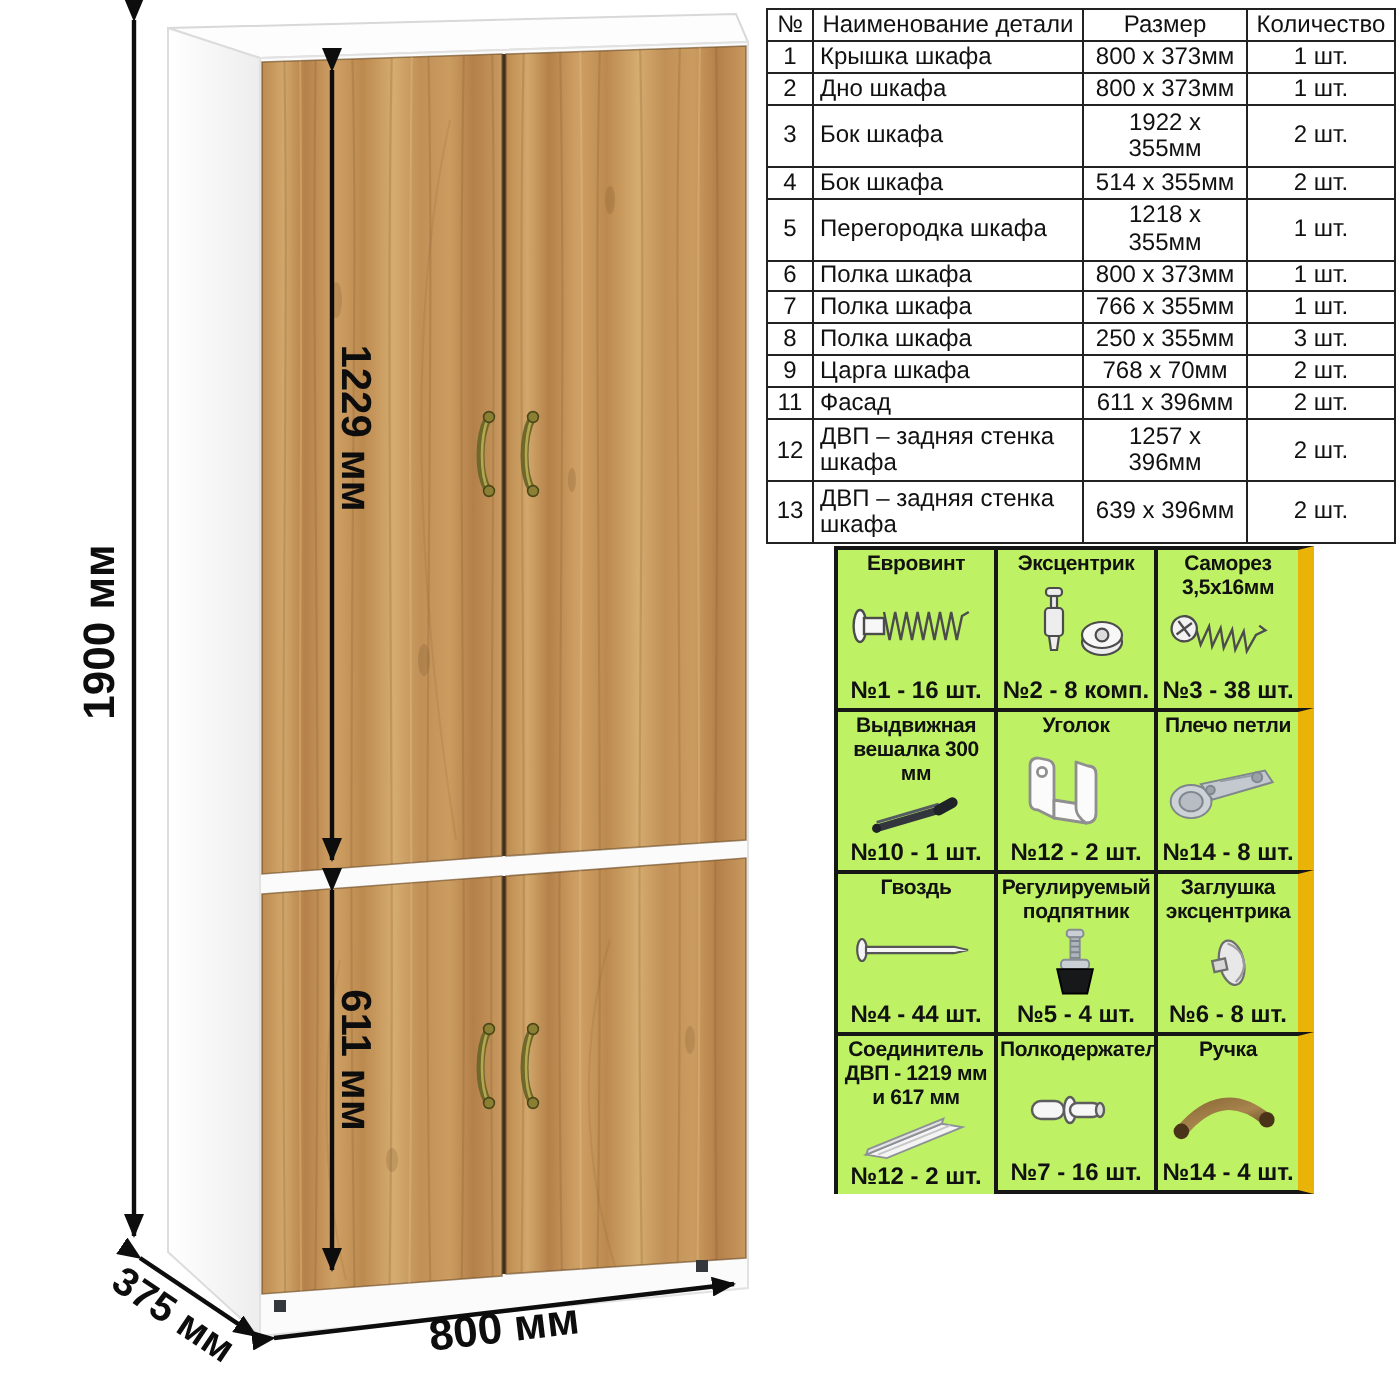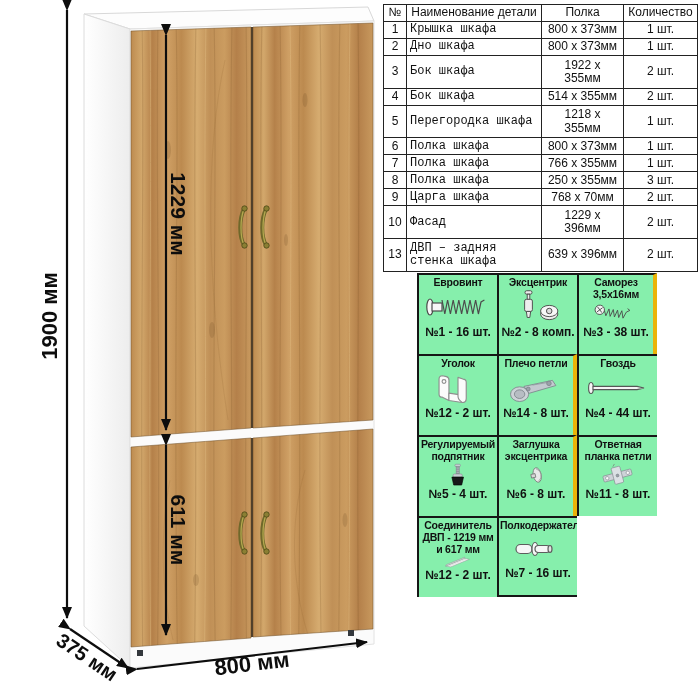--- a/index.html
+++ b/index.html
@@ -5,28 +5,28 @@
   html,body{margin:0;padding:0;background:#fff;}
   #root{position:relative;width:700px;height:700px;background:#fff;overflow:hidden;
         font-family:"Liberation Sans","DejaVu Sans",sans-serif;color:#111;}
   
   table.parts{position:absolute;left:383px;top:4px;width:314px;height:268px;
     border-collapse:collapse;table-layout:fixed;font-size:12px;line-height:1.1;background:#fff;}
   table.parts th,table.parts td{border:1.5px solid #222;padding:0 3px;overflow:hidden;
     font-weight:normal;vertical-align:middle;}
   table.parts th{text-align:center;}
   td.c{text-align:center;}
-  td.n{text-align:left;font-family:Liberation Mono, monospace;}
+  td.n{text-align:left;}
   
   .hw-grid{position:absolute;left:417px;top:273px;display:grid;
     grid-template-columns:repeat(3,80px);grid-auto-rows:81px;background:#fff;}
-  .hw-cell{border-left:2px solid #161616;border-top:2px solid #161616;background:#86efac;
+  .hw-cell{border-left:2px solid #161616;border-top:2px solid #161616;background:#bef264;
     box-sizing:border-box;display:flex;flex-direction:column;align-items:center;
-    padding:2px 1px 14px;overflow:hidden;justify-content:flex-end;}
-  .hw-cell.br{border-right:4px solid #eab308;}
+    padding:2px 1px 1px;overflow:hidden;justify-content:flex-end;}
+  .hw-cell.br{border-right:8px solid #eab308;}
   .hw-cell.bb{border-bottom:2px solid #161616;}
   .hw-title{font-weight:bold;font-size:10.5px;line-height:1.12;text-align:center;
     letter-spacing:-.2px;width:100%;}
   .hw-icon{flex:1;display:flex;align-items:center;justify-content:center;width:100%;min-height:0;}
   .hw-icon svg{max-height:100%;}
   .hw-count{font-weight:bold;font-size:12px;white-space:nowrap;padding-bottom:1px;}
   
   #wardrobe-svg{position:absolute;left:0;top:0;}
   .dim-label{font-weight:bold;fill:#0d0d0d;}
 </style>
@@ -168,21 +168,21 @@
     <colgroup>
         <col style="width:23px">
         <col style="width:135px">
         <col style="width:82px">
         <col style="width:74px">
       </colgroup>
     <tbody>
         <tr>
       <th>№</th>
       <th>Наименование детали</th>
-      <th>Полка</th>
+      <th>Размер</th>
       <th>Количество</th>
     </tr>
     <tr>
       <td class="c">1</td>
       <td class="n">Крышка шкафа</td>
       <td class="c">800 х 373мм</td>
       <td class="c">1 шт.</td>
     </tr>
     <tr>
       <td class="c">2</td>
@@ -226,23 +226,29 @@
       <td class="c">250 х 355мм</td>
       <td class="c">3 шт.</td>
     </tr>
     <tr>
       <td class="c">9</td>
       <td class="n">Царга шкафа</td>
       <td class="c">768 х 70мм</td>
       <td class="c">2 шт.</td>
     </tr>
     <tr>
-      <td class="c">10</td>
+      <td class="c">11</td>
       <td class="n">Фасад</td>
-      <td class="c">1229 х 396мм</td>
+      <td class="c">611 х 396мм</td>
+      <td class="c">2 шт.</td>
+    </tr>
+    <tr>
+      <td class="c">12</td>
+      <td class="n">ДВП – задняя стенка шкафа</td>
+      <td class="c">1257 х 396мм</td>
       <td class="c">2 шт.</td>
     </tr>
     <tr>
       <td class="c">13</td>
       <td class="n">ДВП – задняя стенка шкафа</td>
       <td class="c">639 х 396мм</td>
       <td class="c">2 шт.</td>
     </tr>
   </tbody>
     </table>
@@ -288,20 +294,34 @@
           <g transform="rotate(8 32 17)" stroke="#4c4c4c" stroke-width="1.2" fill="#f2f2f2">
             <circle cx="12" cy="15" r="6.5"></circle>
             <path d="M8.5 11.5 l7 7 M15.5 11.5 l-7 7" fill="none"></path>
             <path d="M18.5 15 l3 7 3-10 3 10 3-10 3 10 3-10 3 10 3-10 3 10 3.5-9 4.5-3 -3.5-2" fill="none"></path>
           </g>
         </svg>
       </div>
       <div class="hw-count">№3 - 38 шт.</div>
     </div>
 
+    <div class="hw-cell">
+      <div class="hw-title">Выдвижная вешалка 300 мм</div>
+      <div class="hw-icon">
+        <svg width="70" height="34" viewBox="0 0 70 34">
+          <g fill="none">
+            <path d="M9 28 L50 16" stroke="#33373d" stroke-width="5" stroke-linecap="round"></path>
+            <path d="M9 24 L50 12" stroke="#565b63" stroke-width="2"></path>
+            <path d="M50 16 l9 -5" stroke="#1f2328" stroke-width="7" stroke-linecap="round"></path>
+            <circle cx="9" cy="28" r="3" fill="#1f2328"></circle>
+          </g>
+        </svg>
+      </div>
+      <div class="hw-count">№10 - 1 шт.</div>
+    </div>
 
     <div class="hw-cell">
       <div class="hw-title">Уголок</div>
       <div class="hw-icon">
         <svg width="70" height="44" viewBox="0 0 70 44">
           <g stroke="#8f8f8f" fill="#fbfbfb" stroke-width="1.4" stroke-linejoin="round">
             <path d="M16 7 q-4 0 -4 4 v18 q0 4 4 4 l8 4 v-25 q0-3 -3-4 z"></path>
             <path d="M24 37 l16 2.5 v-9 l-16 -2.5 z"></path>
             <path d="M40 39.5 q5 0 5 -5 V15 q0-4-4-4 l-6-2 v23 q0 4 5 7.5 z"></path>
             <circle cx="18" cy="14" r="2.3" fill="#fff"></circle>
@@ -364,36 +384,20 @@
           <g transform="rotate(-12 35 20)" stroke="#6e6e6e" stroke-width="1.2">
             <ellipse cx="37" cy="20" rx="6.5" ry="12" fill="#e8e8e8"></ellipse>
             <path d="M37 9.5 q6.5 4 6.5 10.5 t-6.5 10.5" fill="none" stroke="#9b9b9b"></path>
             <rect x="27" y="17" width="7" height="6" fill="#d7d7d7"></rect>
           </g>
         </svg>
       </div>
       <div class="hw-count">№6 - 8 шт.</div>
     </div>
 
-    <div class="hw-cell">
-      <div class="hw-title">Ответная планка петли</div>
-      <div class="hw-icon">
-        <svg width="70" height="44" viewBox="0 0 70 44">
-          <g transform="rotate(-15 34 22)" stroke="#82898f" stroke-width="1.1">
-            <rect x="8" y="17" width="52" height="11" rx="2" fill="#ced3d8"></rect>
-            <rect x="26" y="7" width="16" height="30" rx="2" fill="#dbe0e4"></rect>
-            <circle cx="15" cy="22.5" r="3" fill="#fff"></circle>
-            <circle cx="53" cy="22.5" r="3" fill="#fff"></circle>
-            <circle cx="34" cy="22.5" r="2.6" fill="#9aa1a8"></circle>
-            <path d="M30 5 l4 -4" stroke="#777"></path>
-          </g>
-        </svg>
-      </div>
-      <div class="hw-count">№11 - 8 шт.</div>
-    </div>
 
     <div class="hw-cell">
       <div class="hw-title">Соединитель ДВП - 1219 мм и 617 мм</div>
       <div class="hw-icon">
         <svg width="70" height="30" viewBox="0 0 70 30">
           <g stroke="#8d9196" stroke-width="1.1" fill="#f4f4f4">
             <path d="M6 26 L50 8 L62 10 L18 28 Z"></path>
             <path d="M7 23 L51 5 L50 8 L6 26 Z" fill="#e3e3e3"></path>
             <path d="M13 26 L55 9" fill="none" stroke="#c6c6c6"></path>
           </g>
@@ -411,15 +415,33 @@
             <rect x="13" y="10.5" width="16" height="9" rx="4.5"></rect>
             <ellipse cx="32" cy="15" rx="3" ry="6.5"></ellipse>
             <rect x="32" y="11.5" width="15" height="7" rx="3.5"></rect>
             <ellipse cx="47" cy="15" rx="2" ry="3.5" fill="#e2e2e2"></ellipse>
           </g>
         </svg>
       </div>
       <div class="hw-count">№7 - 16 шт.</div>
     </div>
 
+    <div class="hw-cell br bb">
+      <div class="hw-title">Ручка</div>
+      <div class="hw-icon">
+        <svg width="70" height="40" viewBox="0 0 70 40">
+          <defs>
+            <linearGradient id="bz" x1="0" y1="0" x2="1" y2="1">
+              <stop offset="0" stop-color="#8d6b38"></stop>
+              <stop offset="0.5" stop-color="#a8854d"></stop>
+              <stop offset="1" stop-color="#5c4222"></stop>
+            </linearGradient>
+          </defs>
+          <path d="M11 31 Q32 6 55 25" fill="none" stroke="url(#bz)" stroke-width="6.5" stroke-linecap="round"></path>
+          <circle cx="11" cy="31" r="4" fill="#4a3419"></circle>
+          <circle cx="55" cy="25" r="4" fill="#4a3419"></circle>
+        </svg>
+      </div>
+      <div class="hw-count">№14 - 4 шт.</div>
+    </div>
 
   </div>
 </div>
 
 </body></html>

